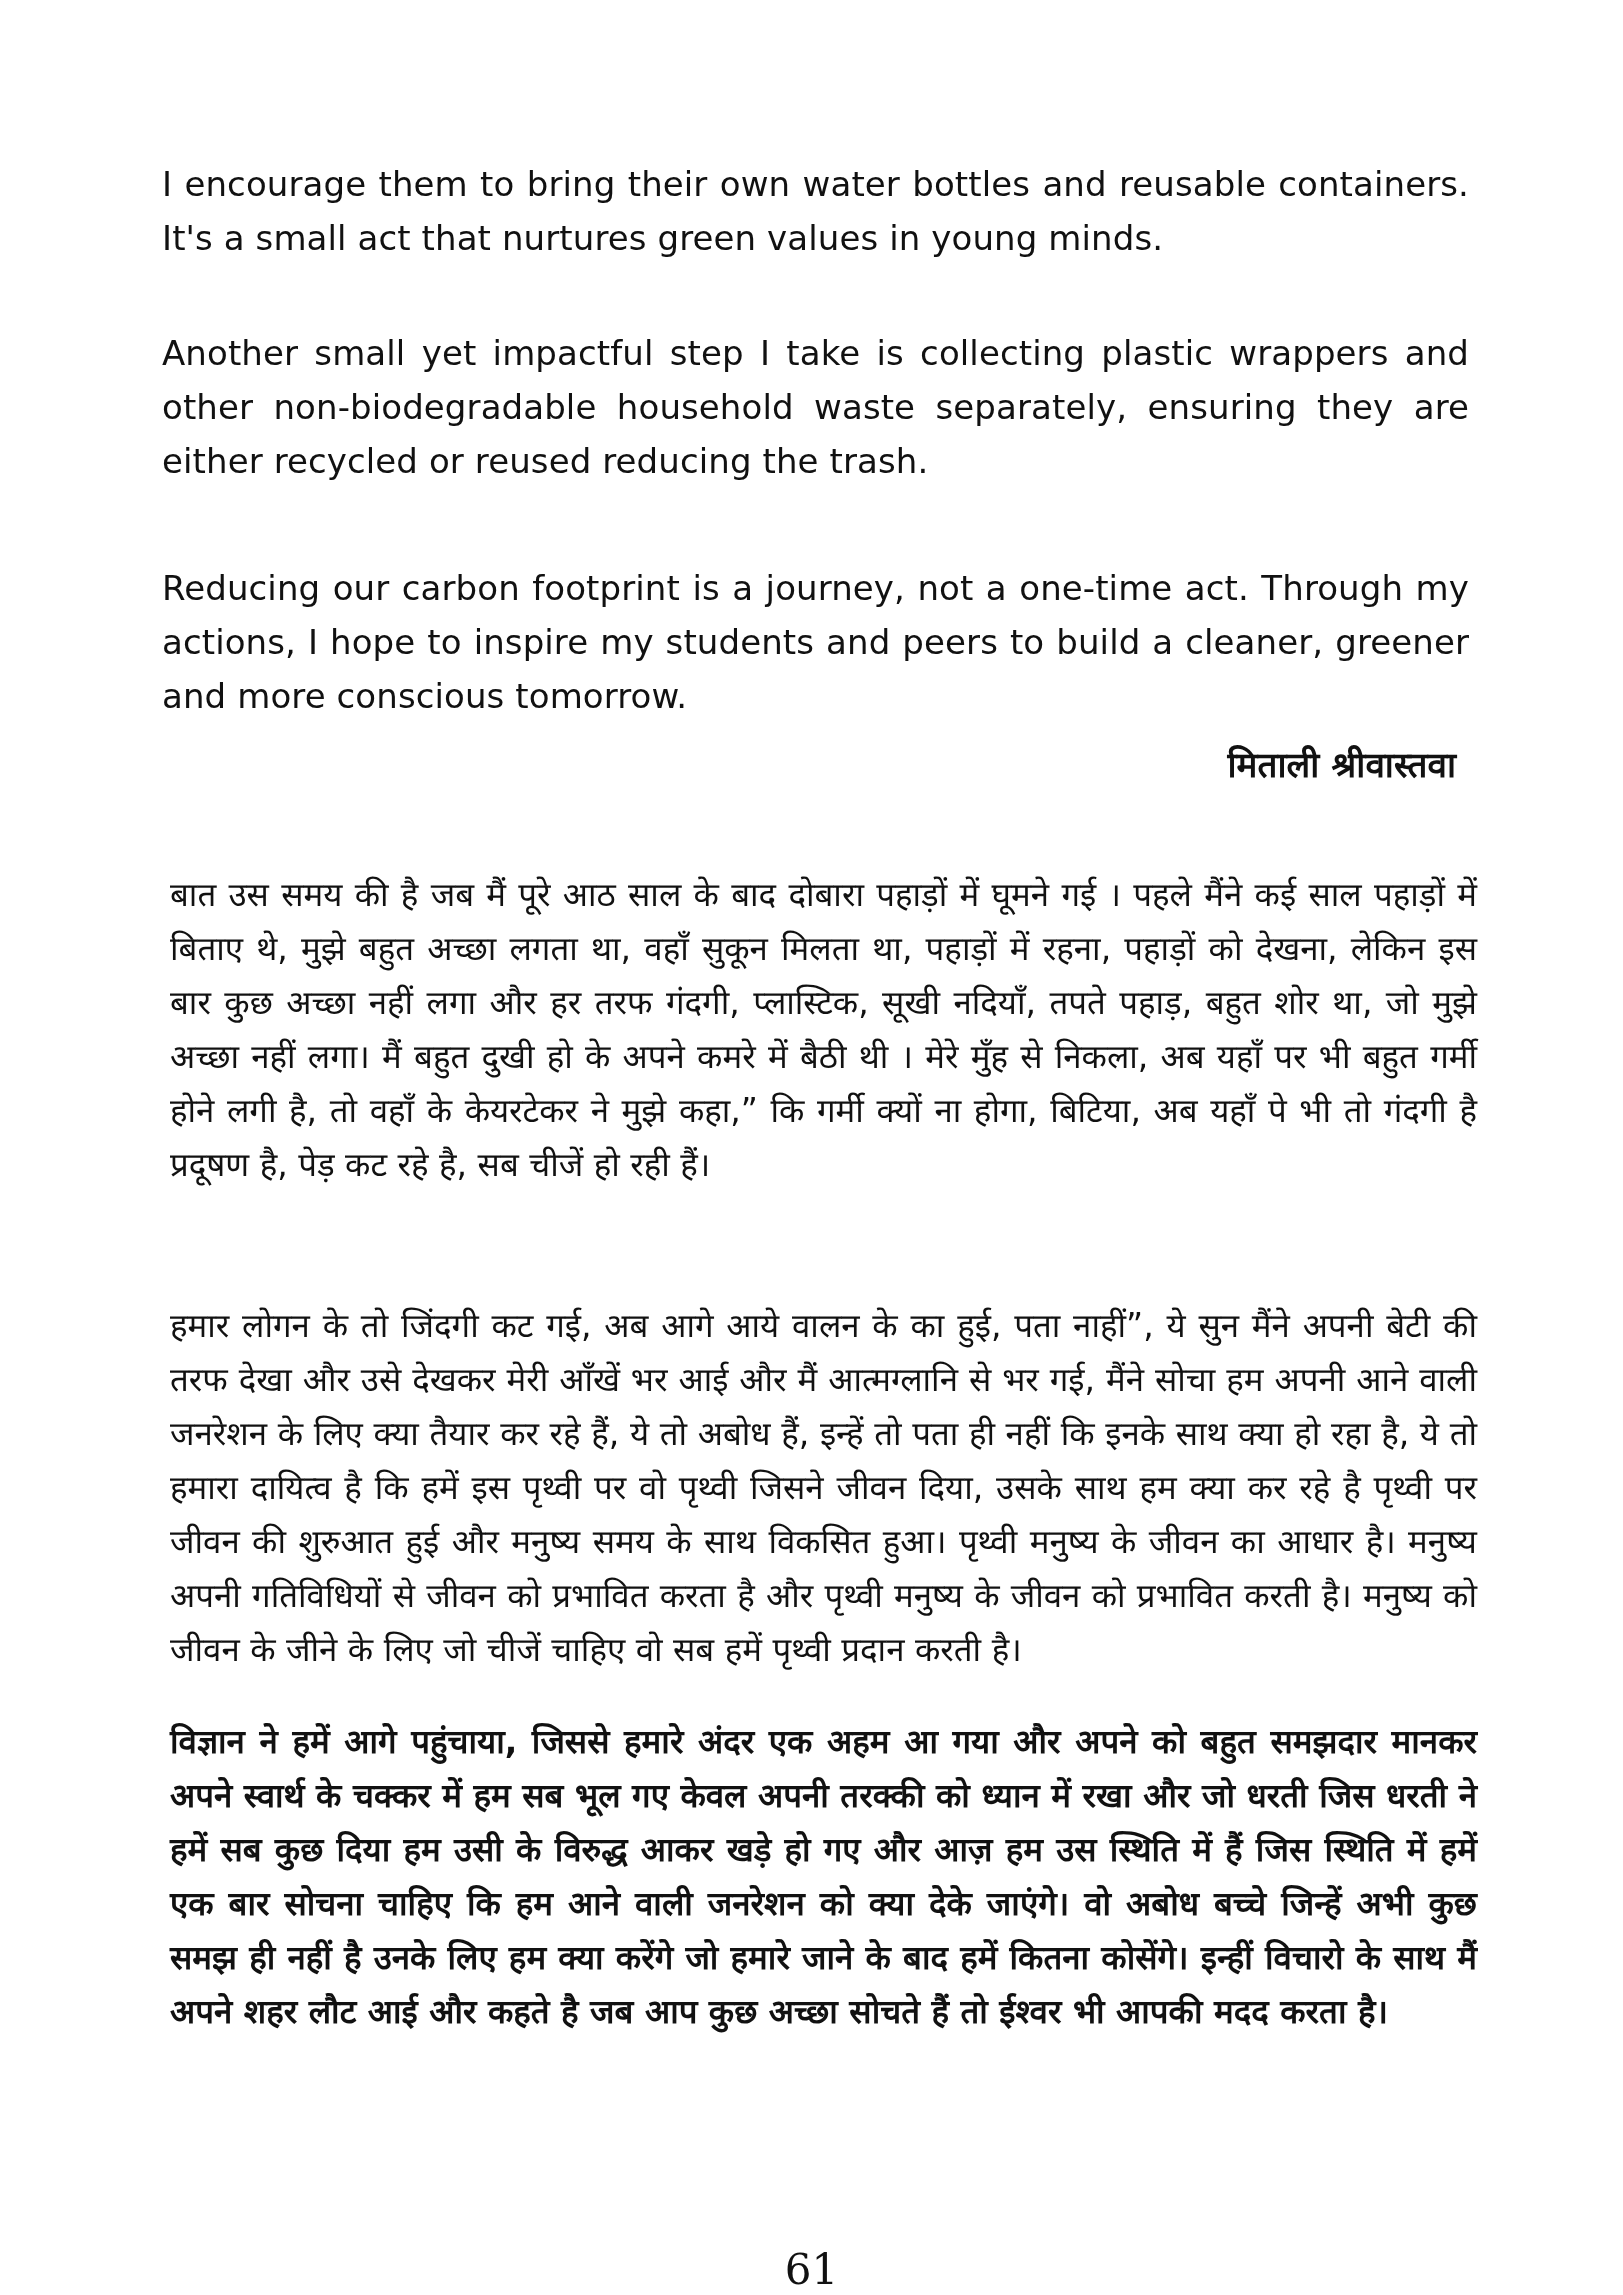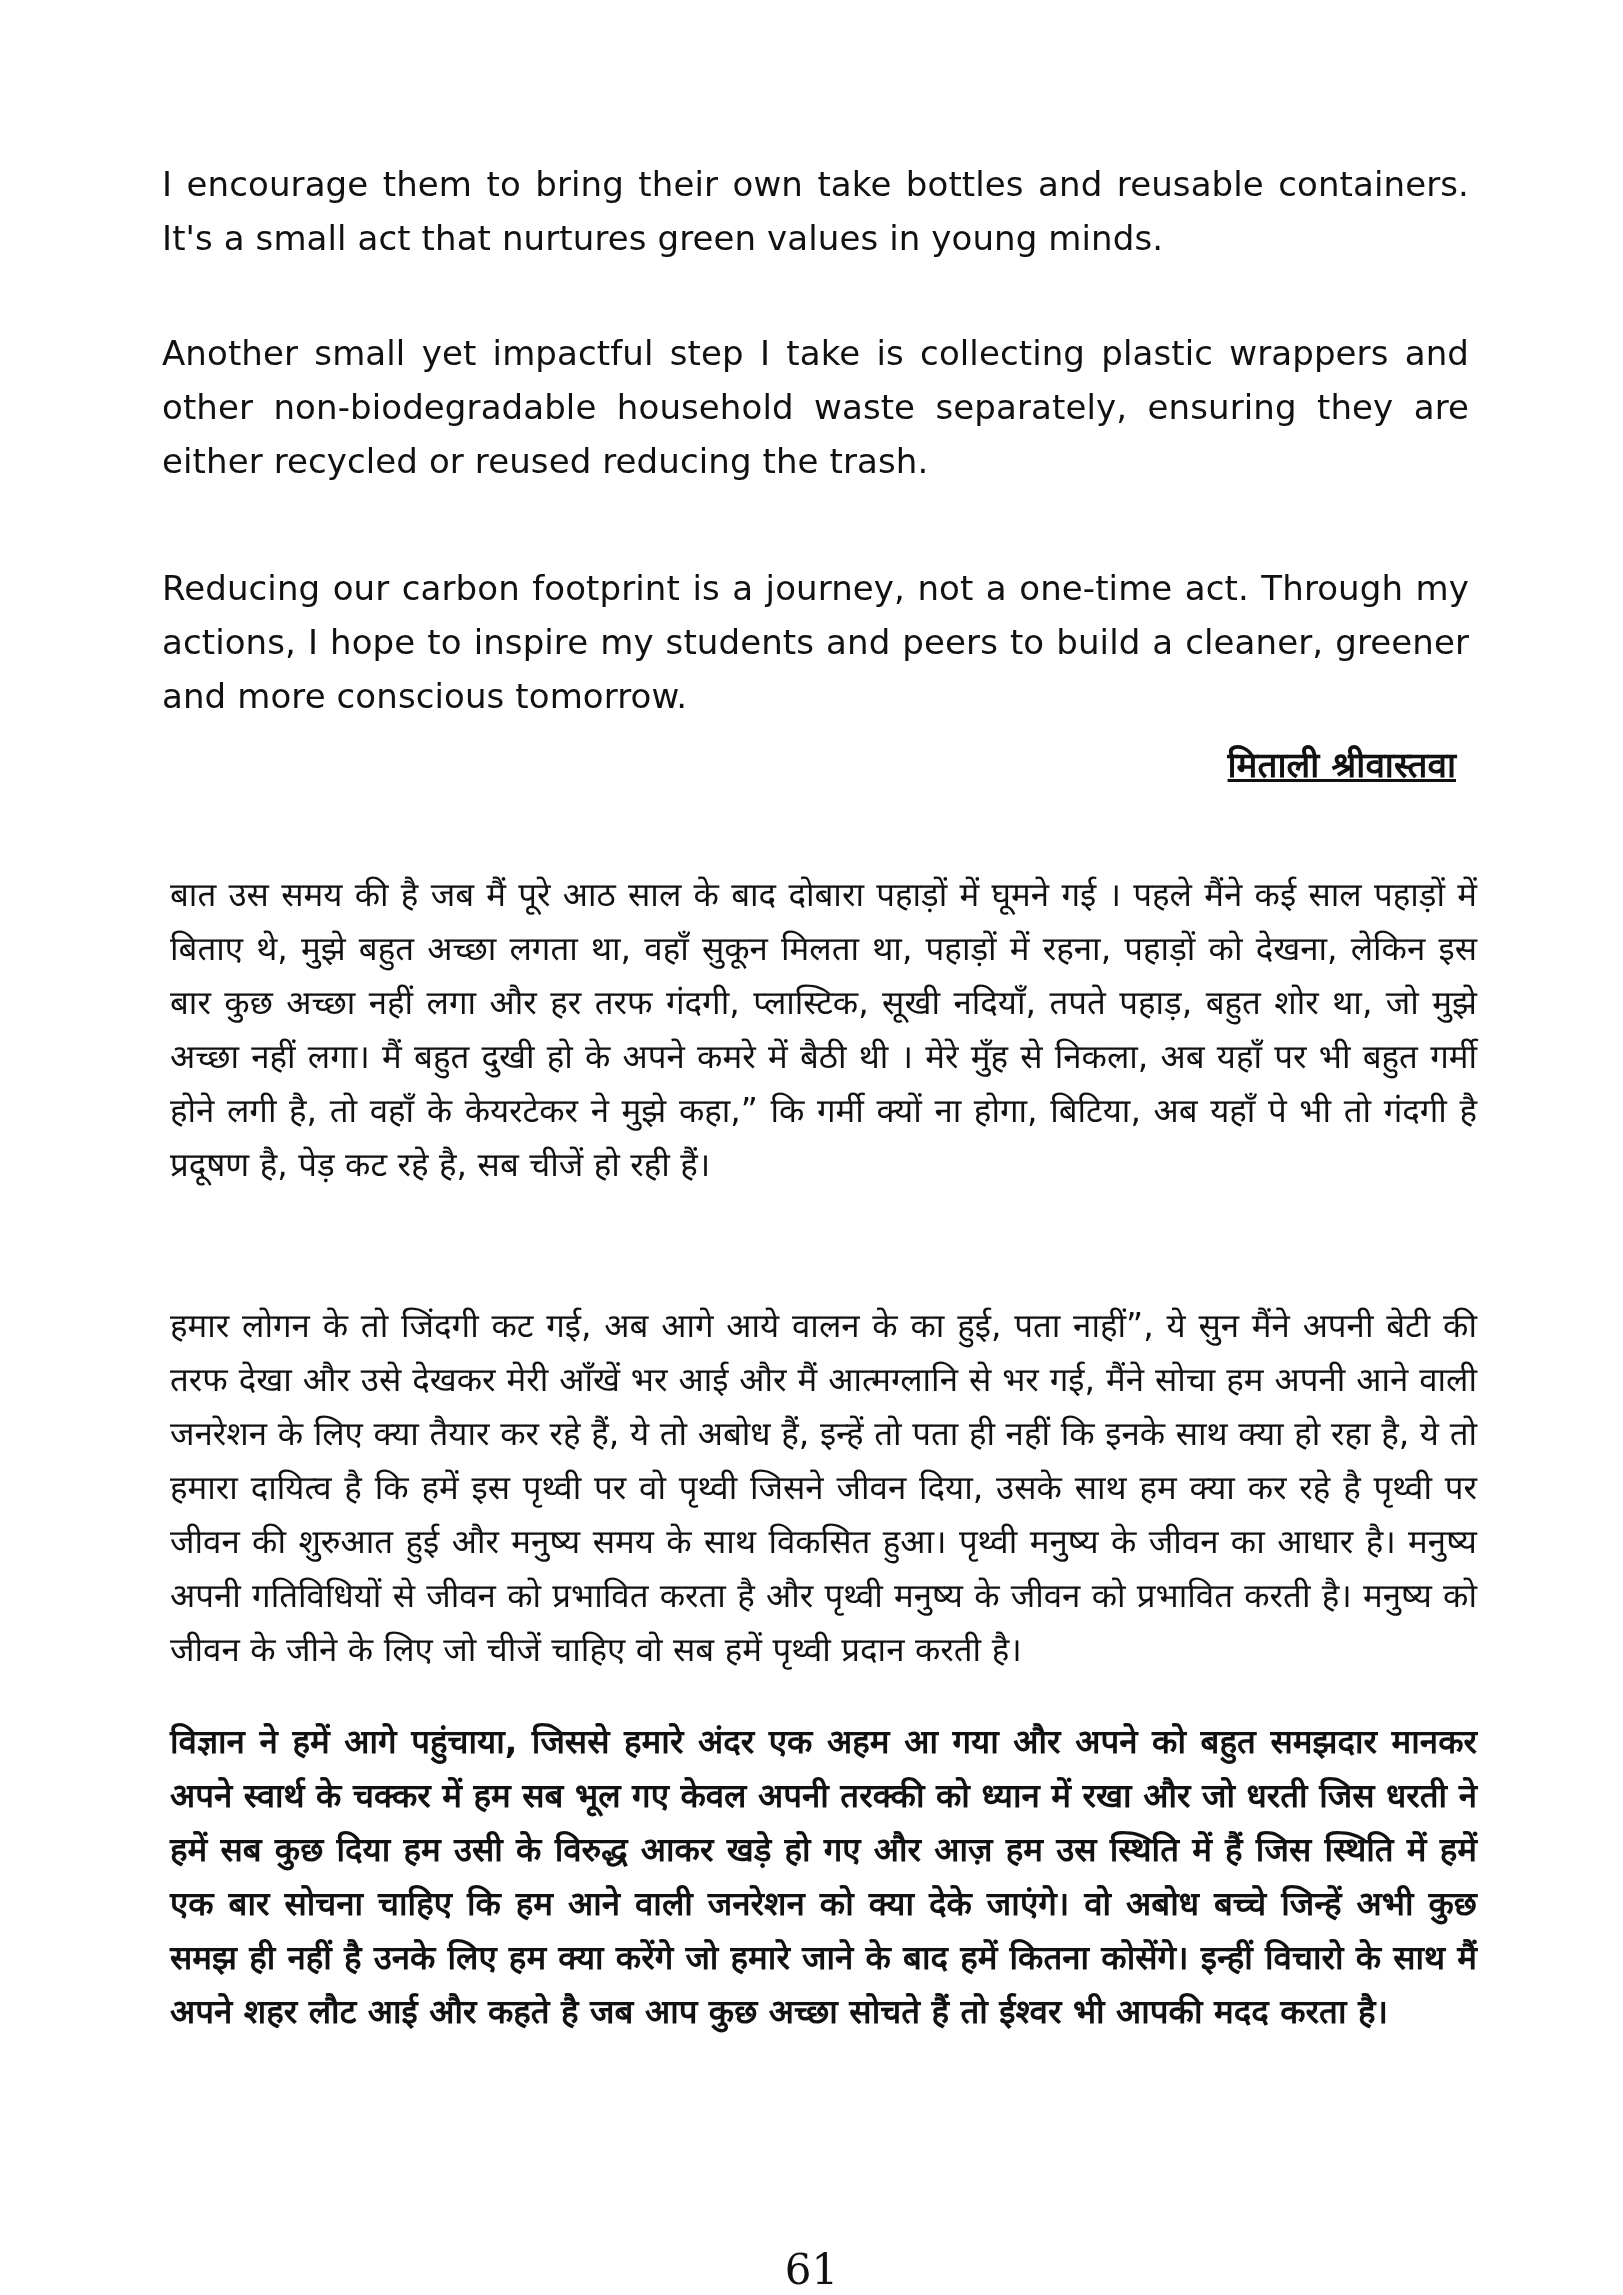--- a/index.html
+++ b/index.html
@@ -11,21 +11,21 @@
     line-height: 54px;
     text-align: justify;
     margin: 0;
     letter-spacing: 0.1px;
   }
   .en1 { position: absolute; top: 157px; width: 1307px; }
   .en2 { position: absolute; top: 326px; width: 1307px; }
   .en3 { position: absolute; top: 561px; width: 1307px; }
   .sig {
     position: absolute; top: 739px; right: 13px; width: 654px; text-align: right;
-    font-family: "DejaVu Sans", sans-serif; font-weight: bold; font-size: 35px; line-height: 52px; text-decoration: underline;
+    font-family: "DejaVu Sans", sans-serif; font-weight: bold; font-size: 35px; line-height: 52px;
   }
   .sig div { margin: 0; }
   .sig .school { padding-right: 10.5px; }
   .hi {
     font-family: "DejaVu Sans", "Liberation Sans", sans-serif;
     font-size: 33px;
     line-height: 54px;
     text-align: justify;
     margin: 8px;
   }
@@ -35,21 +35,21 @@
   .hi3 { position: absolute; top: 1707px; width: 1307px; font-weight: bold; }
   .pagenum {
     position: absolute; left: 0; right: 0; top: 2250px; text-align: center;
     font-family: "DejaVu Serif", serif; font-size: 42px; line-height: 39px;
   }
 </style>
 </head>
 <body>
 
 <div class="page">
-  <p class="en en1">I encourage them to bring their own take bottles and reusable containers. It's a small act that nurtures green values in young minds.</p>
+  <p class="en en1">I encourage them to bring their own water bottles and reusable containers. It's a small act that nurtures green values in young minds.</p>
   <p class="en en2">Another small yet impactful step I take is collecting plastic wrappers and other non-biodegradable household waste separately, ensuring they are either recycled or reused reducing the trash.</p>
   <p class="en en3">Reducing our carbon footprint is a journey, not a one-time act. Through my actions, I hope to inspire my students and peers to build a cleaner, greener and more conscious tomorrow.</p>
 
   <div class="sig">
     <div>मिताली श्रीवास्तवा</div>
   </div>
 
   <p class="hi hi1">बात उस समय की है जब मैं पूरे आठ साल के बाद दोबारा पहाड़ों में घूमने गई । पहले मैंने कई साल पहाड़ों में बिताए थे, मुझे बहुत अच्छा लगता था, वहाँ सुकून मिलता था, पहाड़ों में रहना, पहाड़ों को देखना, लेकिन इस बार कुछ अच्छा नहीं लगा और हर तरफ गंदगी, प्लास्टिक, सूखी नदियाँ, तपते पहाड़, बहुत शोर था, जो मुझे अच्छा नहीं लगा। मैं बहुत दुखी हो के अपने कमरे में बैठी थी । मेरे मुँह से निकला, अब यहाँ पर भी बहुत गर्मी होने लगी है, तो वहाँ के केयरटेकर ने मुझे कहा,” कि गर्मी क्यों ना होगा, बिटिया, अब यहाँ पे भी तो गंदगी है प्रदूषण है, पेड़ कट रहे है, सब चीजें हो रही हैं।</p>
   <p class="hi hi2">हमार लोगन के तो जिंदगी कट गई, अब आगे आये वालन के का हुई, पता नाहीं”, ये सुन मैंने अपनी बेटी की तरफ देखा और उसे देखकर मेरी आँखें भर आई और मैं आत्मग्लानि से भर गई, मैंने सोचा हम अपनी आने वाली जनरेशन के लिए क्या तैयार कर रहे हैं, ये तो अबोध हैं, इन्हें तो पता ही नहीं कि इनके साथ क्या हो रहा है, ये तो हमारा दायित्व है कि हमें इस पृथ्वी पर वो पृथ्वी जिसने जीवन दिया, उसके साथ हम क्या कर रहे है पृथ्वी पर जीवन की शुरुआत हुई और मनुष्य समय के साथ विकसित हुआ। पृथ्वी मनुष्य के जीवन का आधार है। मनुष्य अपनी गतिविधियों से जीवन को प्रभावित करता है और पृथ्वी मनुष्य के जीवन को प्रभावित करती है। मनुष्य को जीवन के जीने के लिए जो चीजें चाहिए वो सब हमें पृथ्वी प्रदान करती है।</p>
   <p class="hi hi3">विज्ञान ने हमें आगे पहुंचाया, जिससे हमारे अंदर एक अहम आ गया और अपने को बहुत समझदार मानकर अपने स्वार्थ के चक्कर में हम सब भूल गए केवल अपनी तरक्की को ध्यान में रखा और जो धरती जिस धरती ने हमें सब कुछ दिया हम उसी के विरुद्ध आकर खड़े हो गए और आज़ हम उस स्थिति में हैं जिस स्थिति में हमें एक बार सोचना चाहिए कि हम आने वाली जनरेशन को क्या देके जाएंगे। वो अबोध बच्चे जिन्हें अभी कुछ समझ ही नहीं है उनके लिए हम क्या करेंगे जो हमारे जाने के बाद हमें कितना कोसेंगे। इन्हीं विचारो के साथ मैं अपने शहर लौट आई और कहते है जब आप कुछ अच्छा सोचते हैं तो ईश्वर भी आपकी मदद करता है।</p>

